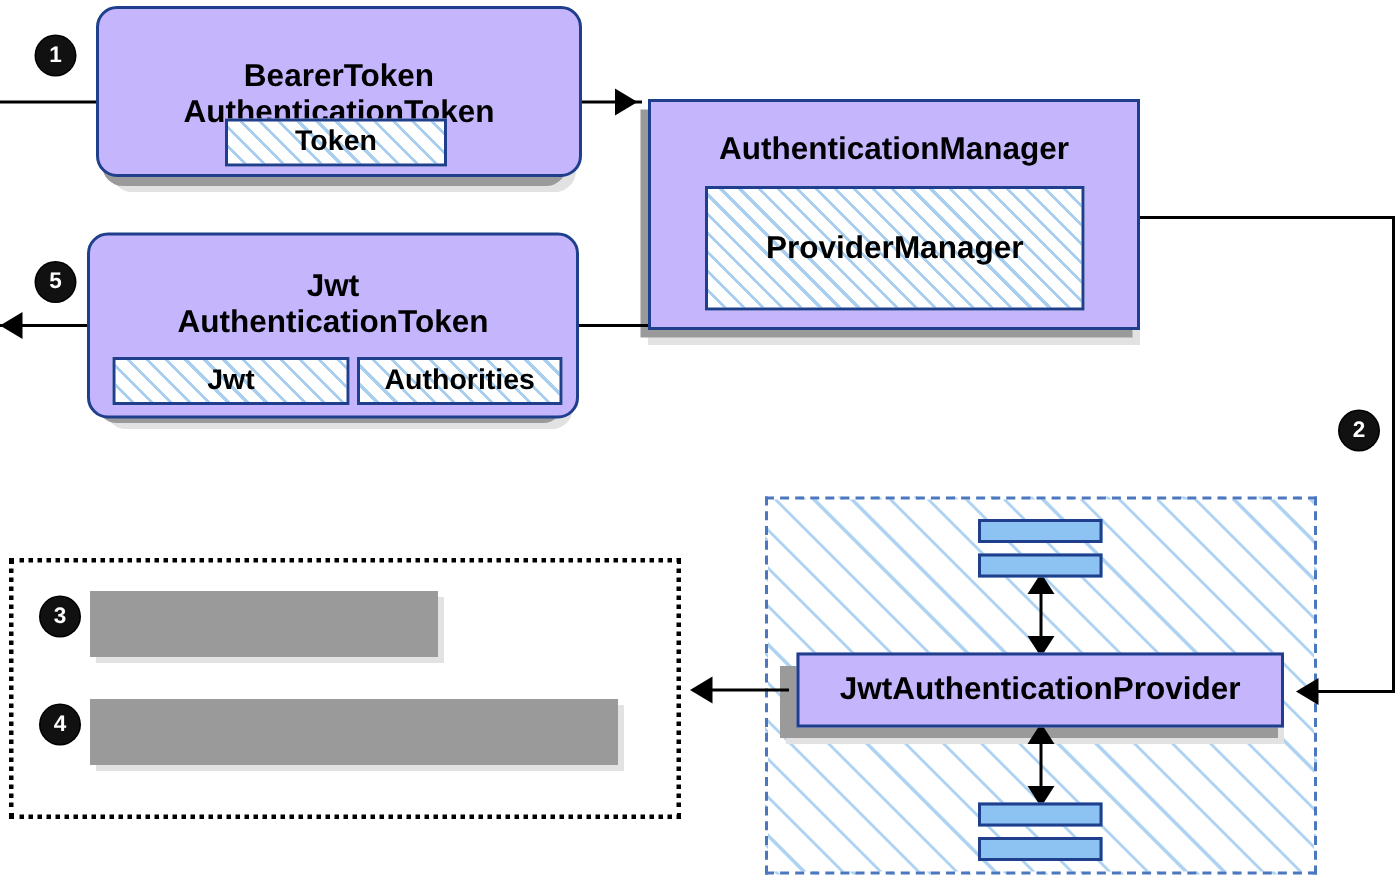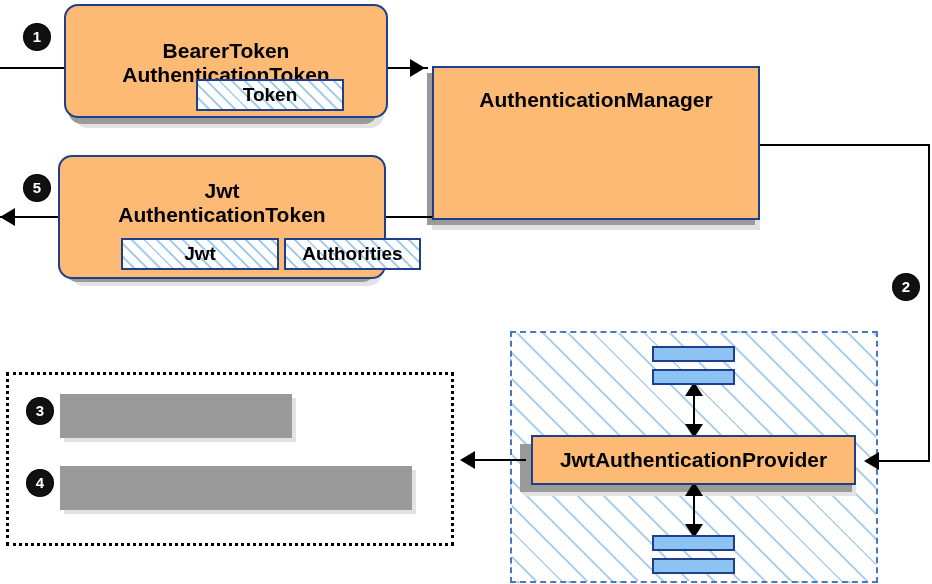--- a/index.html
+++ b/index.html
@@ -1,37 +1,37 @@
 <!DOCTYPE html>
 <html><head>
 <meta charset="utf-8">
 <style>
   html,body{margin:0;padding:0;background:#ffffff;}
   body{font-family:"Liberation Sans",sans-serif;}
   #stage{position:relative;width:932px;height:584px;overflow:hidden;background:#fff;}
 
   
-  .node{position:absolute;box-sizing:border-box;background:#fdba74;border:2px solid #1F3E8C;
+  .node{position:absolute;box-sizing:border-box;background:#c4b5fd;border:2px solid #1F3E8C;
         display:flex;flex-direction:column;align-items:center;justify-content:center;
         color:#000;font-weight:bold;text-align:center;z-index:6;}
   .node .title{line-height:1.12;white-space:pre-line;}
 
   
   .sh1,.sh2{position:absolute;box-sizing:border-box;z-index:3;}
   .sh1{background:#9a9a9a;}
   .sh2{background:#e2e2e2;}
 
   
   .chip{position:absolute;box-sizing:border-box;border:2px solid #1F3E8C;
         background-color:#ffffff;
         background-image:repeating-linear-gradient(45deg,
             rgba(140,195,243,0) 0px, rgba(140,195,243,0) 7px,
             #A9CFF0 7px, #A9CFF0 9px);
         display:flex;align-items:center;justify-content:center;
-        font-weight:bold;color:#000;z-index:8;margin-left:46px;}
+        font-weight:bold;color:#000;z-index:8;}
 
   
   .dashbox{position:absolute;box-sizing:border-box;z-index:2;}
   .dash-blue{border:2px dashed #4B77BE;
         background-color:#ffffff;
         background-image:repeating-linear-gradient(45deg,
             rgba(0,0,0,0) 0px, rgba(0,0,0,0) 16px,
             #AED3F2 16px, #AED3F2 18px);}
   .dash-black{border:3px dotted #000000;background:transparent;z-index:2;}
 
@@ -109,20 +109,23 @@
   </div>
   <div class="chip" style="left:238px;top:238px;width:137px;height:32px;font-size:19px;">
     <span>Authorities</span>
   </div>
 
   <div class="sh2" style="left:432px;top:78px;width:328px;height:152px;"></div>
   <div class="sh1" style="left:427px;top:73px;width:328px;height:152px;"></div>
   <div class="node" style="left:432px;top:66px;width:328px;height:154px;font-size:21px;justify-content:flex-start;padding-top:20px;">
     <div class="title">AuthenticationManager</div>
   </div>
+  <div class="chip" style="left:470px;top:124px;width:253px;height:83px;font-size:21px;">
+    <span>ProviderManager</span>
+  </div>
 
 
   <div class="dashbox dash-blue" style="left:510px;top:331px;width:368px;height:252px;"></div>
 
   <div class="bar" style="left:652px;top:346px;width:83px;height:16px;"></div>
   <div class="bar" style="left:652px;top:369px;width:83px;height:16px;"></div>
 
   <div class="sh2" style="left:524px;top:448px;width:332px;height:48px;"></div>
   <div class="sh1" style="left:520px;top:444px;width:332px;height:48px;"></div>
   <div class="node" style="left:531px;top:435px;width:325px;height:50px;font-size:21px;">

